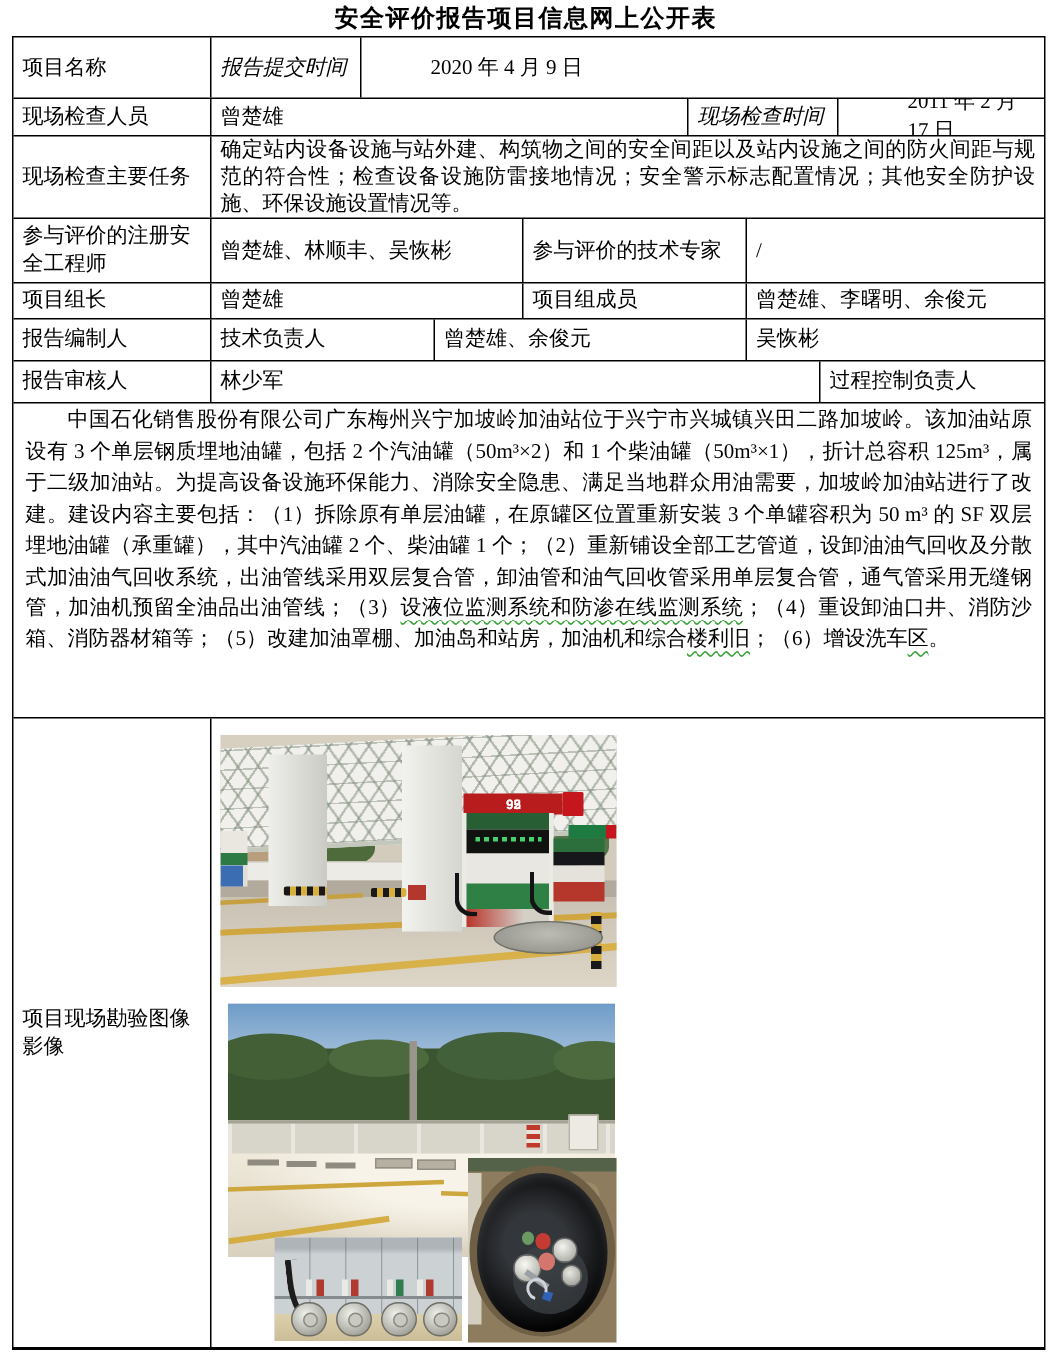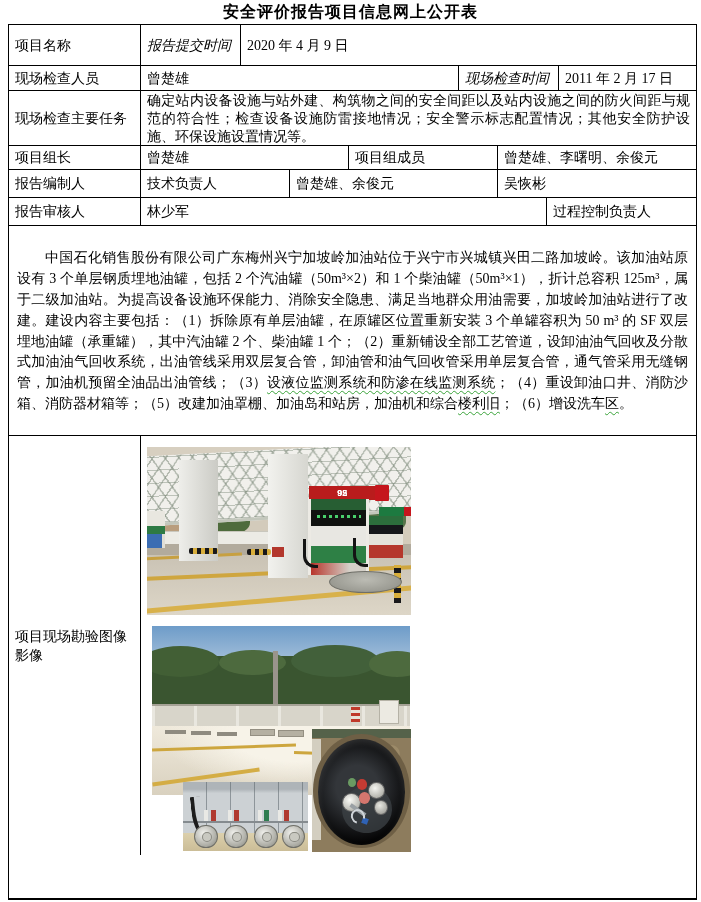--- a/index.html
+++ b/index.html
@@ -17,25 +17,25 @@
   }
   .row{display:flex;width:100%;border-bottom:1px solid #000;box-sizing:border-box;}
   .row:last-child{border-bottom:none;}
   .cell{
     border-right:1px solid #000;box-sizing:border-box;
     display:flex;align-items:center;
     padding:2px 6px;font-size:14px;line-height:19px;overflow:hidden;
   }
   .cell:last-child{border-right:none;}
   .ca{width:132px;}
-  .cb1{width:318px;} .cc1{width:100px;font-style:italic;} .cd1{flex:1;}
+  .cb1{width:318px;} .cc1{width:100px;font-style:italic;} .cd1{flex:1;margin-left:40px;}
   .cb2{width:208px;} .cc2{width:149px;} .cd2{flex:1;}
   .wide{flex:1;}
   .tasks{align-items:flex-start;padding-top:1px;line-height:18px;text-align:justify;}
-  .intro-cell{align-items:center;padding:2px 8px 0 8px;}
+  .intro-cell{align-items:flex-start;padding:2px 8px 0 8px;}
   .intro-cell p{margin:0;text-indent:28px;line-height:20.9px;text-align:justify;font-size:14px;}
   .wavy{
     text-decoration:underline;text-decoration-style:wavy;
     text-decoration-color:#3aa33a;text-decoration-thickness:1px;text-underline-offset:3px;
   }
   .photos-cell{position:relative;padding:0;display:block;}
   .photo{position:absolute;overflow:hidden;}
   .photo *{position:absolute;}
 
   
@@ -193,20 +193,34 @@
 
   <div class="row" style="height:55px">
     <div class="cell ca">
         <span>现场检查主要任务</span>
       </div>
     <div class="cell wide tasks">
         <span>确定站内设备设施与站外建、构筑物之间的安全间距以及站内设施之间的防火间距与规范的符合性；检查设备设施防雷接地情况；安全警示标志配置情况；其他安全防护设施、环保设施设置情况等。</span>
       </div>
   </div>
 
+  <div class="row" style="height:43px">
+    <div class="cell ca">
+        <span>参与评价的注册安全工程师</span>
+      </div>
+    <div class="cell cb2">
+        <span>曾楚雄、林顺丰、吴恢彬</span>
+      </div>
+    <div class="cell cc2">
+        <span>参与评价的技术专家</span>
+      </div>
+    <div class="cell cd2">
+        <span>/</span>
+      </div>
+  </div>
 
   <div class="row" style="height:24px">
     <div class="cell ca">
         <span>项目组长</span>
       </div>
     <div class="cell cb2">
         <span>曾楚雄</span>
       </div>
     <div class="cell cc2">
         <span>项目组成员</span>

